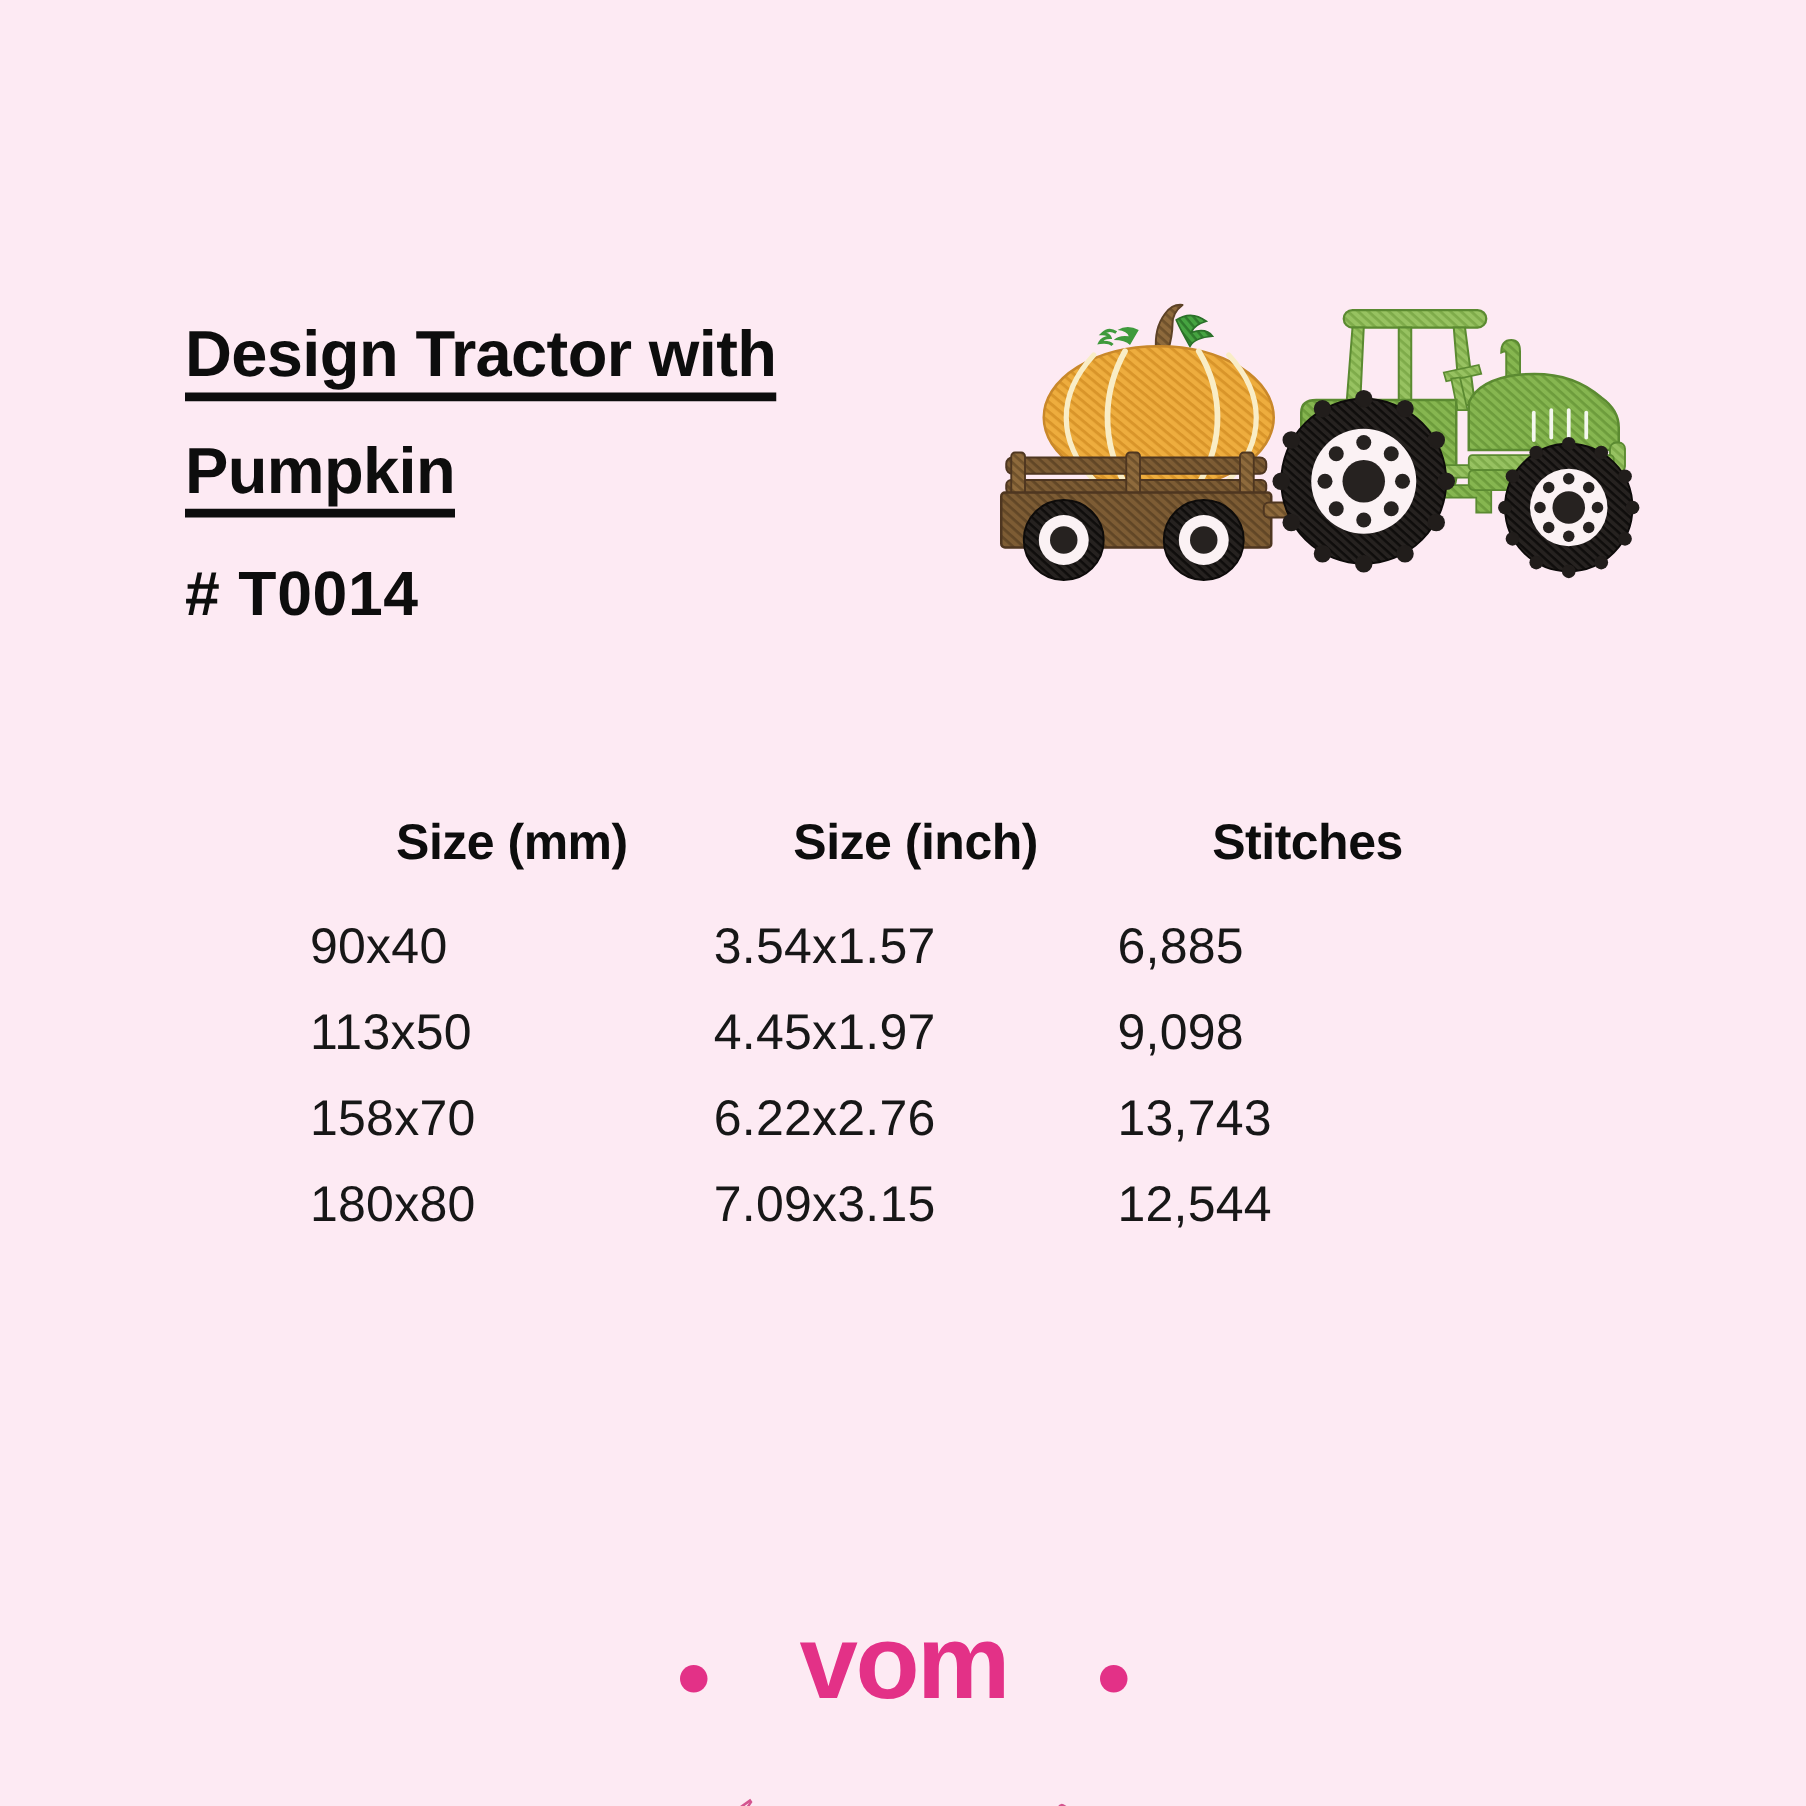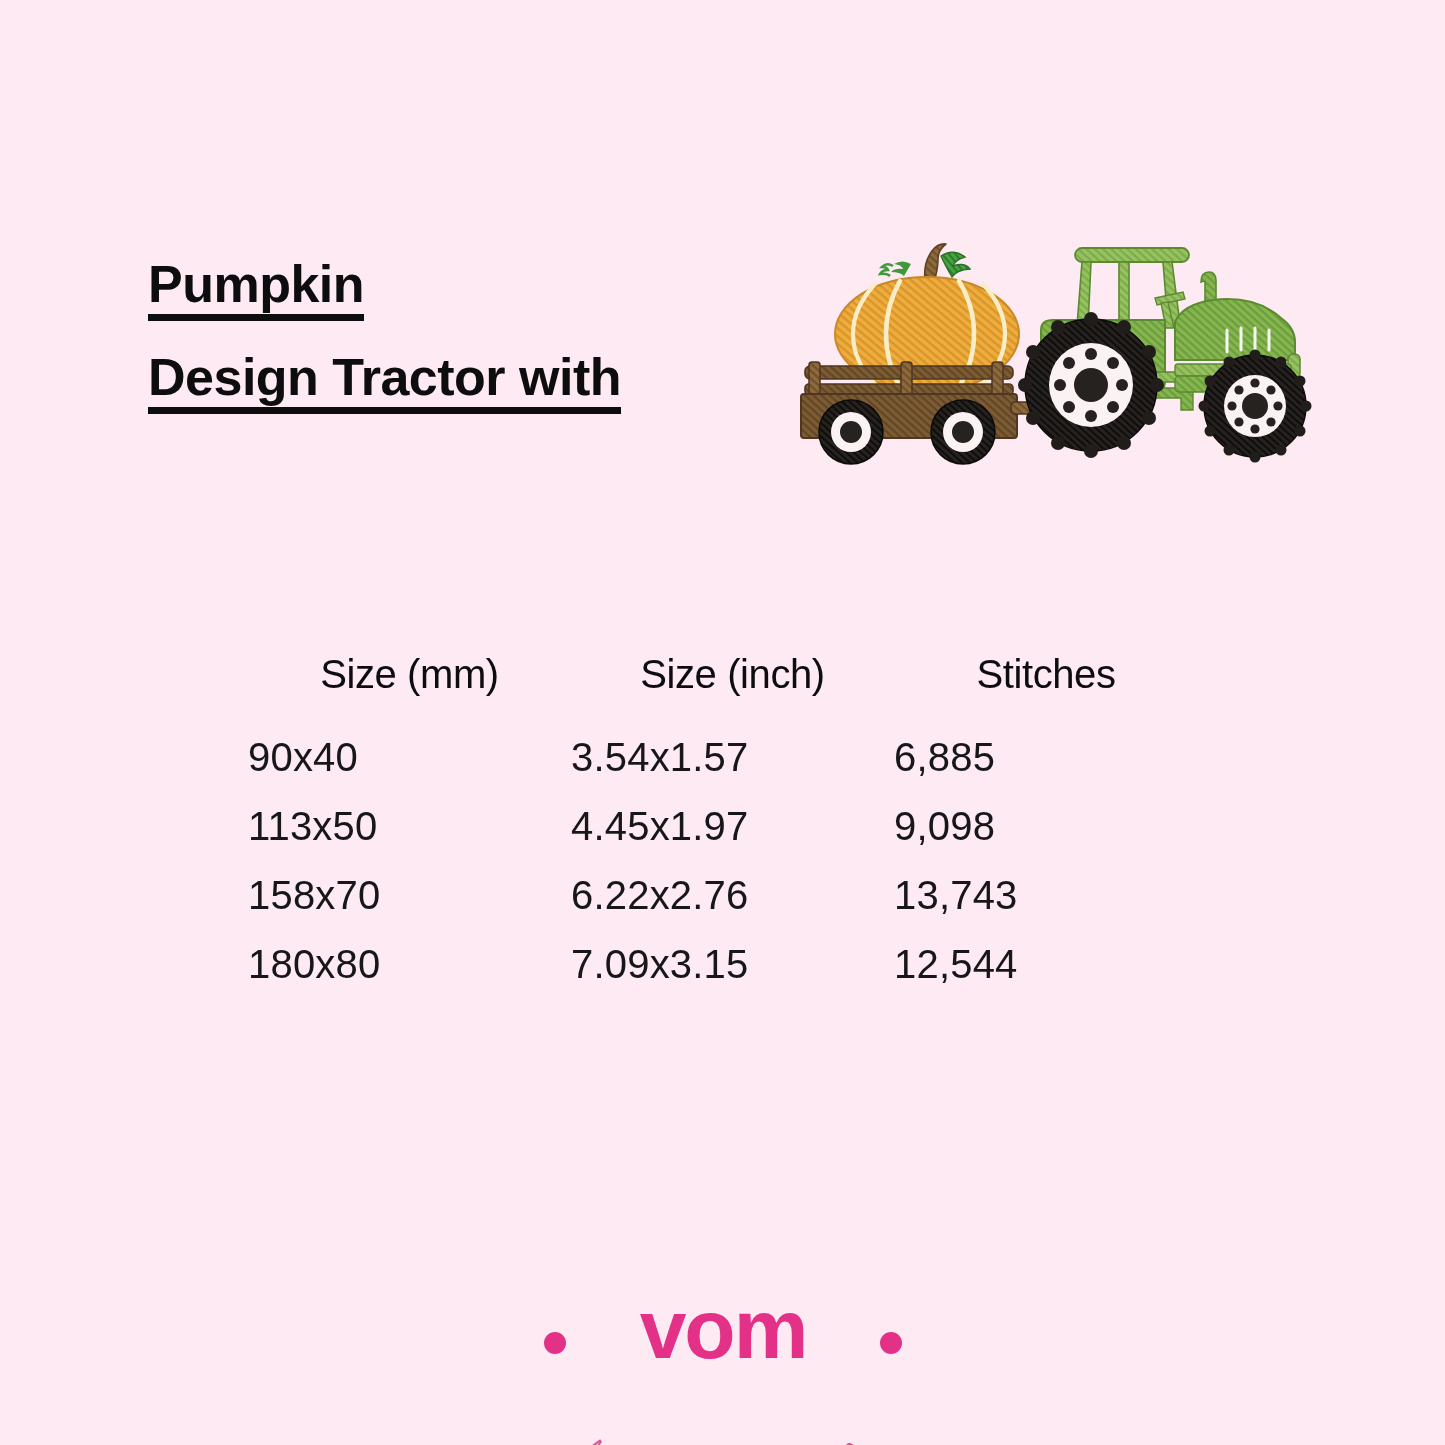--- a/index.html
+++ b/index.html
@@ -57,21 +57,21 @@
     left:248px;top:652px;
     width:950px;
   }
   .sizetable{
     width:100%;
     border-collapse:collapse;
     table-layout:fixed;
   }
   .sizetable th{
     font-family:"Liberation Sans", sans-serif;
-    font-weight:400;
+    font-weight:700;
     font-size:40px;
     color:#0d0d0d;
     text-align:center;
     padding:0 0 26px 0;
     letter-spacing:-0.4px;
   }
   .sizetable td{
     font-family:"Liberation Sans", sans-serif;
     font-weight:400;
     font-size:40px;
@@ -92,22 +92,23 @@
     margin-top:40px;
   }
   .logo svg{display:block;margin:0 auto;}
 </style>
 </head>
 <body style="background: rgb(253, 234, 243);">
 
 <div class="page">
 
   <div class="title-block">
+    <span class="title-line"><span class="ul">Design Tractor with</span></span>
     <span class="title-line"><span class="ul">Pumpkin</span></span>
-    <span class="title-line"><span class="ul">Design Tractor with</span></span>
+    <span class="code-line"># T0014</span>
   </div>
 
   <div class="illus">
     <svg viewBox="0 0 540 252" xmlns="http://www.w3.org/2000/svg">
       <defs>
 
         <pattern id="stitchOrange" width="6" height="6" patternUnits="userSpaceOnUse" patternTransform="rotate(40)">
           <rect width="6" height="6" fill="#eead3e"></rect>
           <rect width="6" height="2.4" fill="#d9952a"></rect>
         </pattern>

